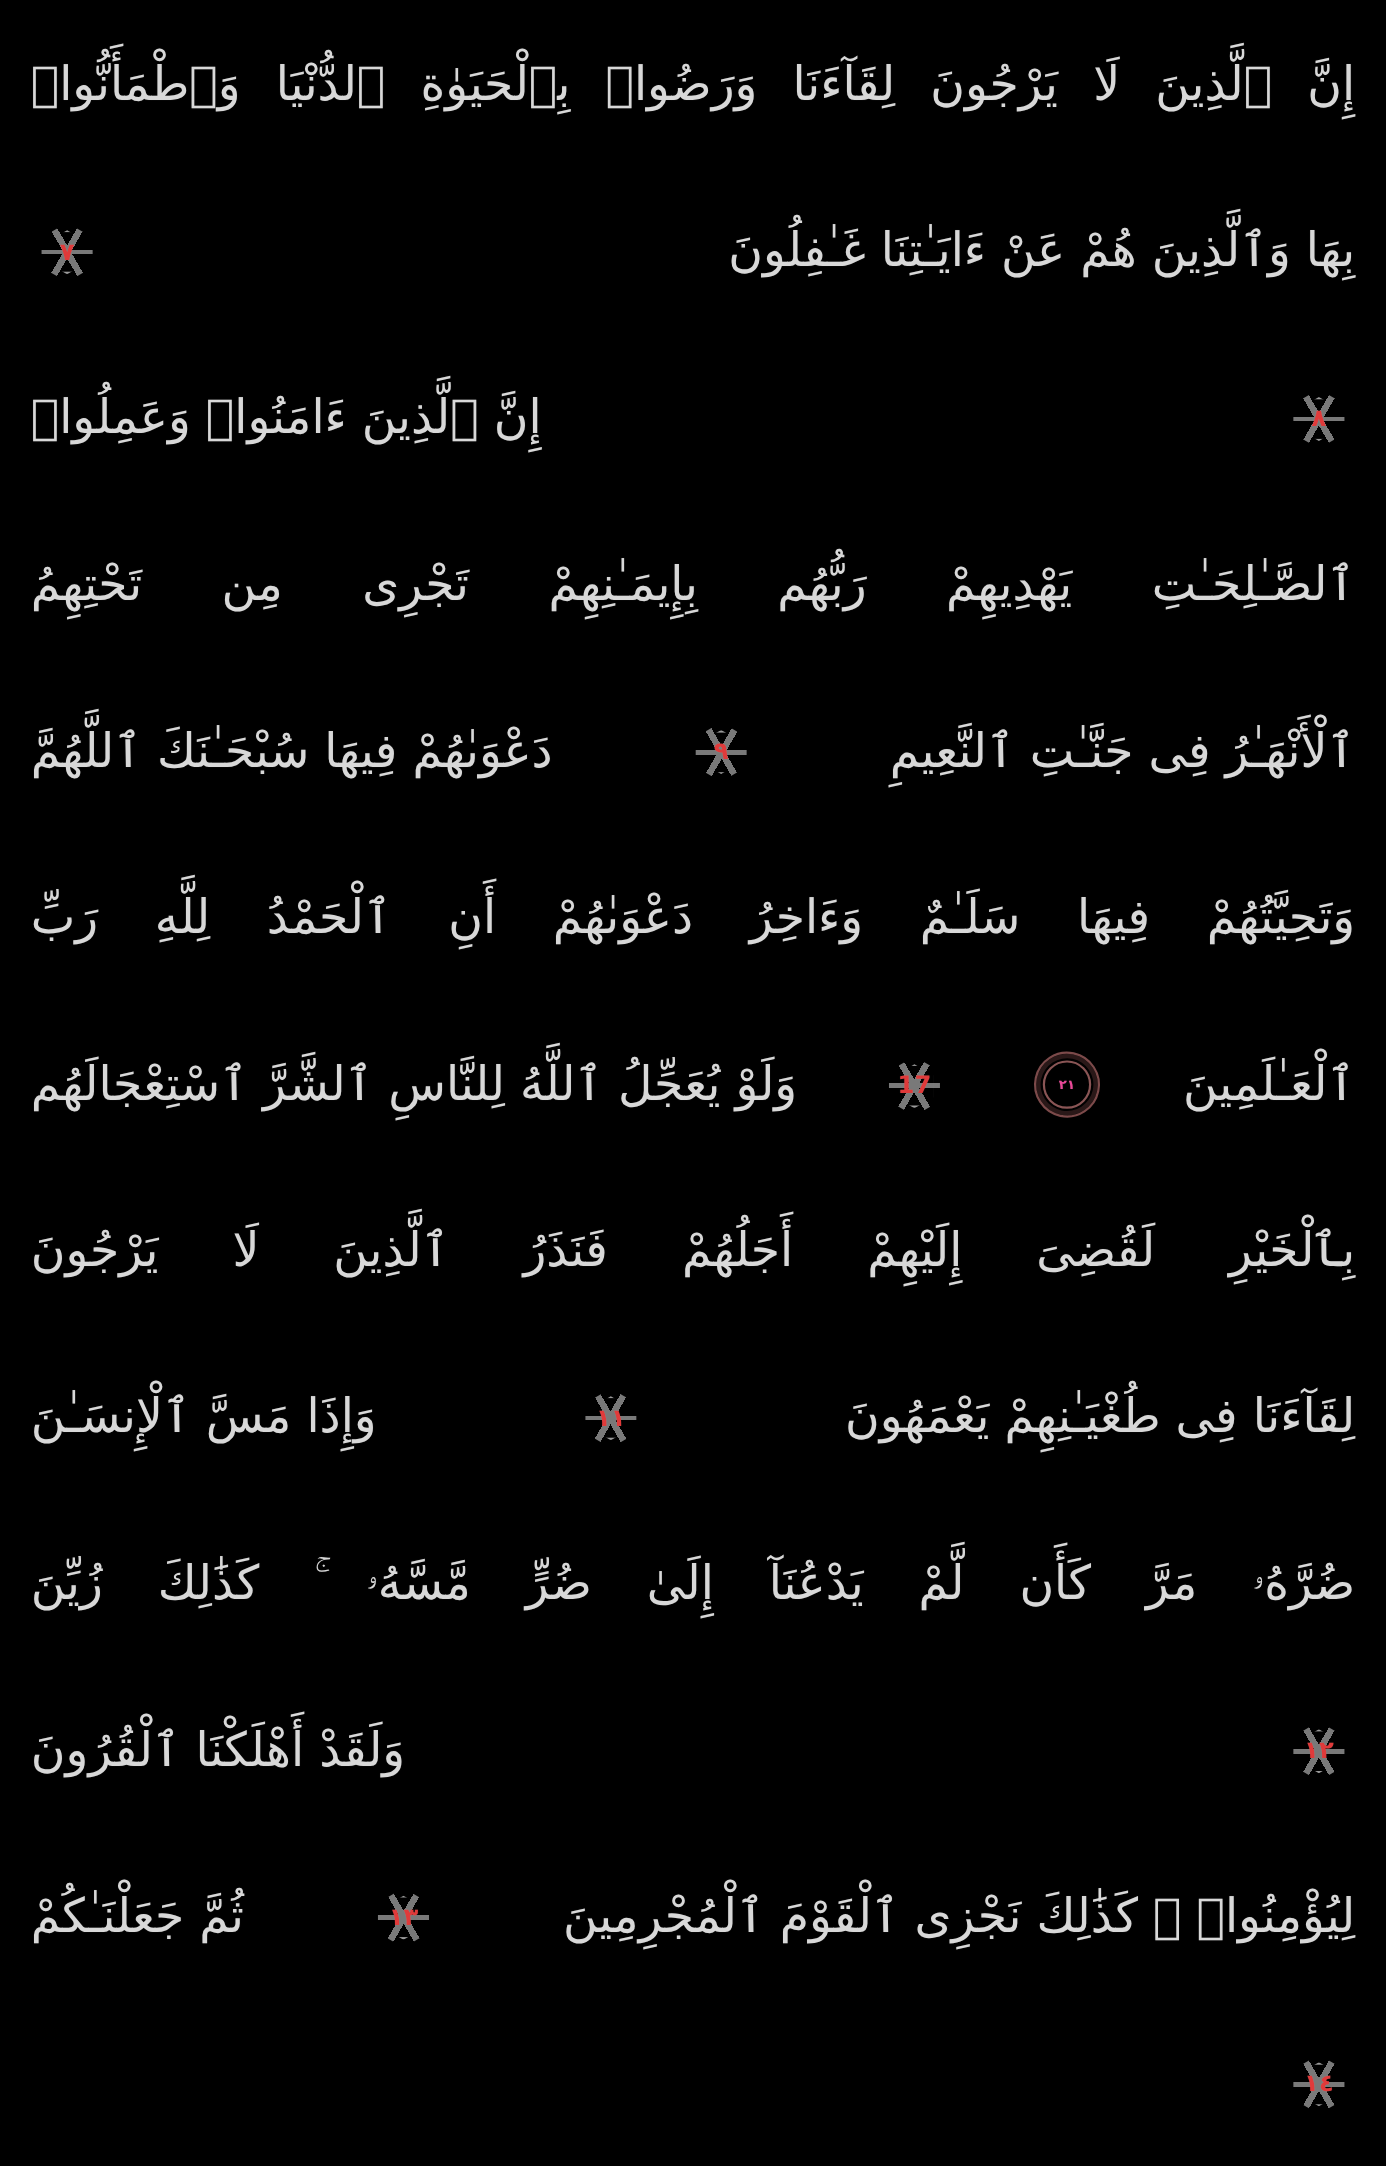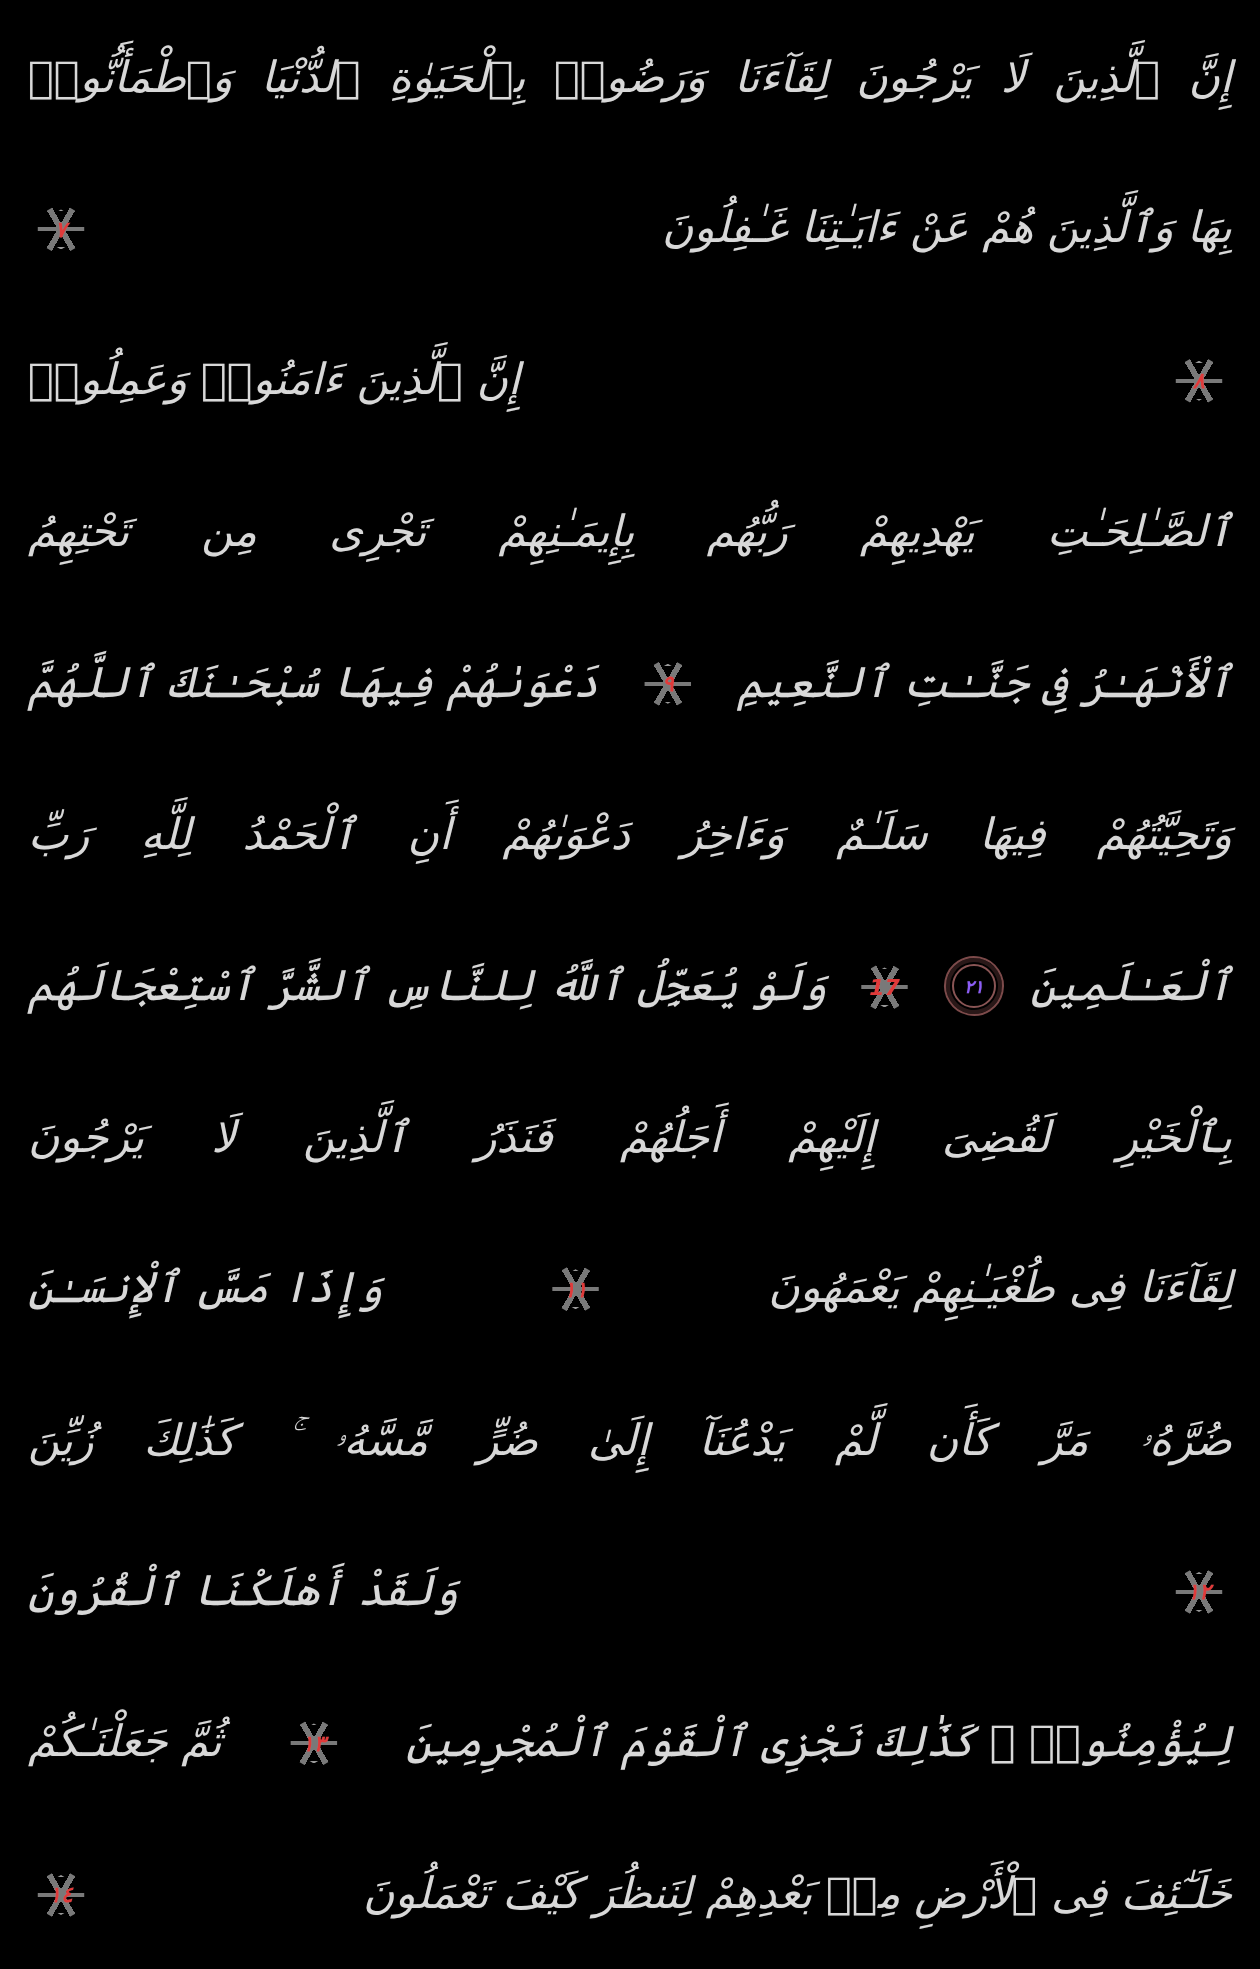--- a/index.html
+++ b/index.html
@@ -19,21 +19,20 @@
     position: absolute;
     left: 0;
     top: 0;
     width: 1260px;
     height: 1969px;
     box-sizing: border-box;
     padding: 14px 28px 10px 28px;
     display: flex;
     flex-direction: column;
     justify-content: space-between;
-    font-style: italic;
   }
   .ayah-line {
     direction: rtl;
     unicode-bidi: bidi-override;
     text-align: justify;
     text-align-last: justify;
     color: #d8d8d8;
     font-family: "DejaVu Sans", sans-serif;
     font-size: 43px;
     line-height: 1.06;
@@ -110,22 +109,22 @@
     inset: 8px;
     border: 2px solid #8a5555;
     border-radius: 50%;
   }
   .hizb-mark .num {
     position: absolute;
     inset: 0;
     display: flex;
     align-items: center;
     justify-content: center;
-    color: #8b5cf6;
-    font-size: 18px;
+    color: #ec4899;
+    font-size: 12px;
     font-weight: bold;
   }
   .word { display: inline-block; }
 </style>
 </head>
 <body>
 
 <div id="page">
   <div class="mushaf">
 
@@ -232,21 +231,20 @@
           <span class="rosette"></span>
           <span class="rosette-inner"></span>
           <span class="num">١٣</span>
         </span>
         <span class="word">ثُمَّ جَعَلْنَـٰكُمْ</span>
       </div>
     </div>
 
     <div class="line-wrap">
       <div class="ayah-line">
-        <span class="word">خَلَـٰٓئِفَ فِى ٱلْأَرْضِ مِنۢ بَعْدِهِمْ لِنَنظُرَ كَيْفَ تَعْمَلُونَ</span>
         <span class="ayah-mark">
           <span class="rosette"></span>
           <span class="rosette-inner"></span>
           <span class="num">١٤</span>
         </span>
       </div>
     </div>
 
   </div>
 </div>

